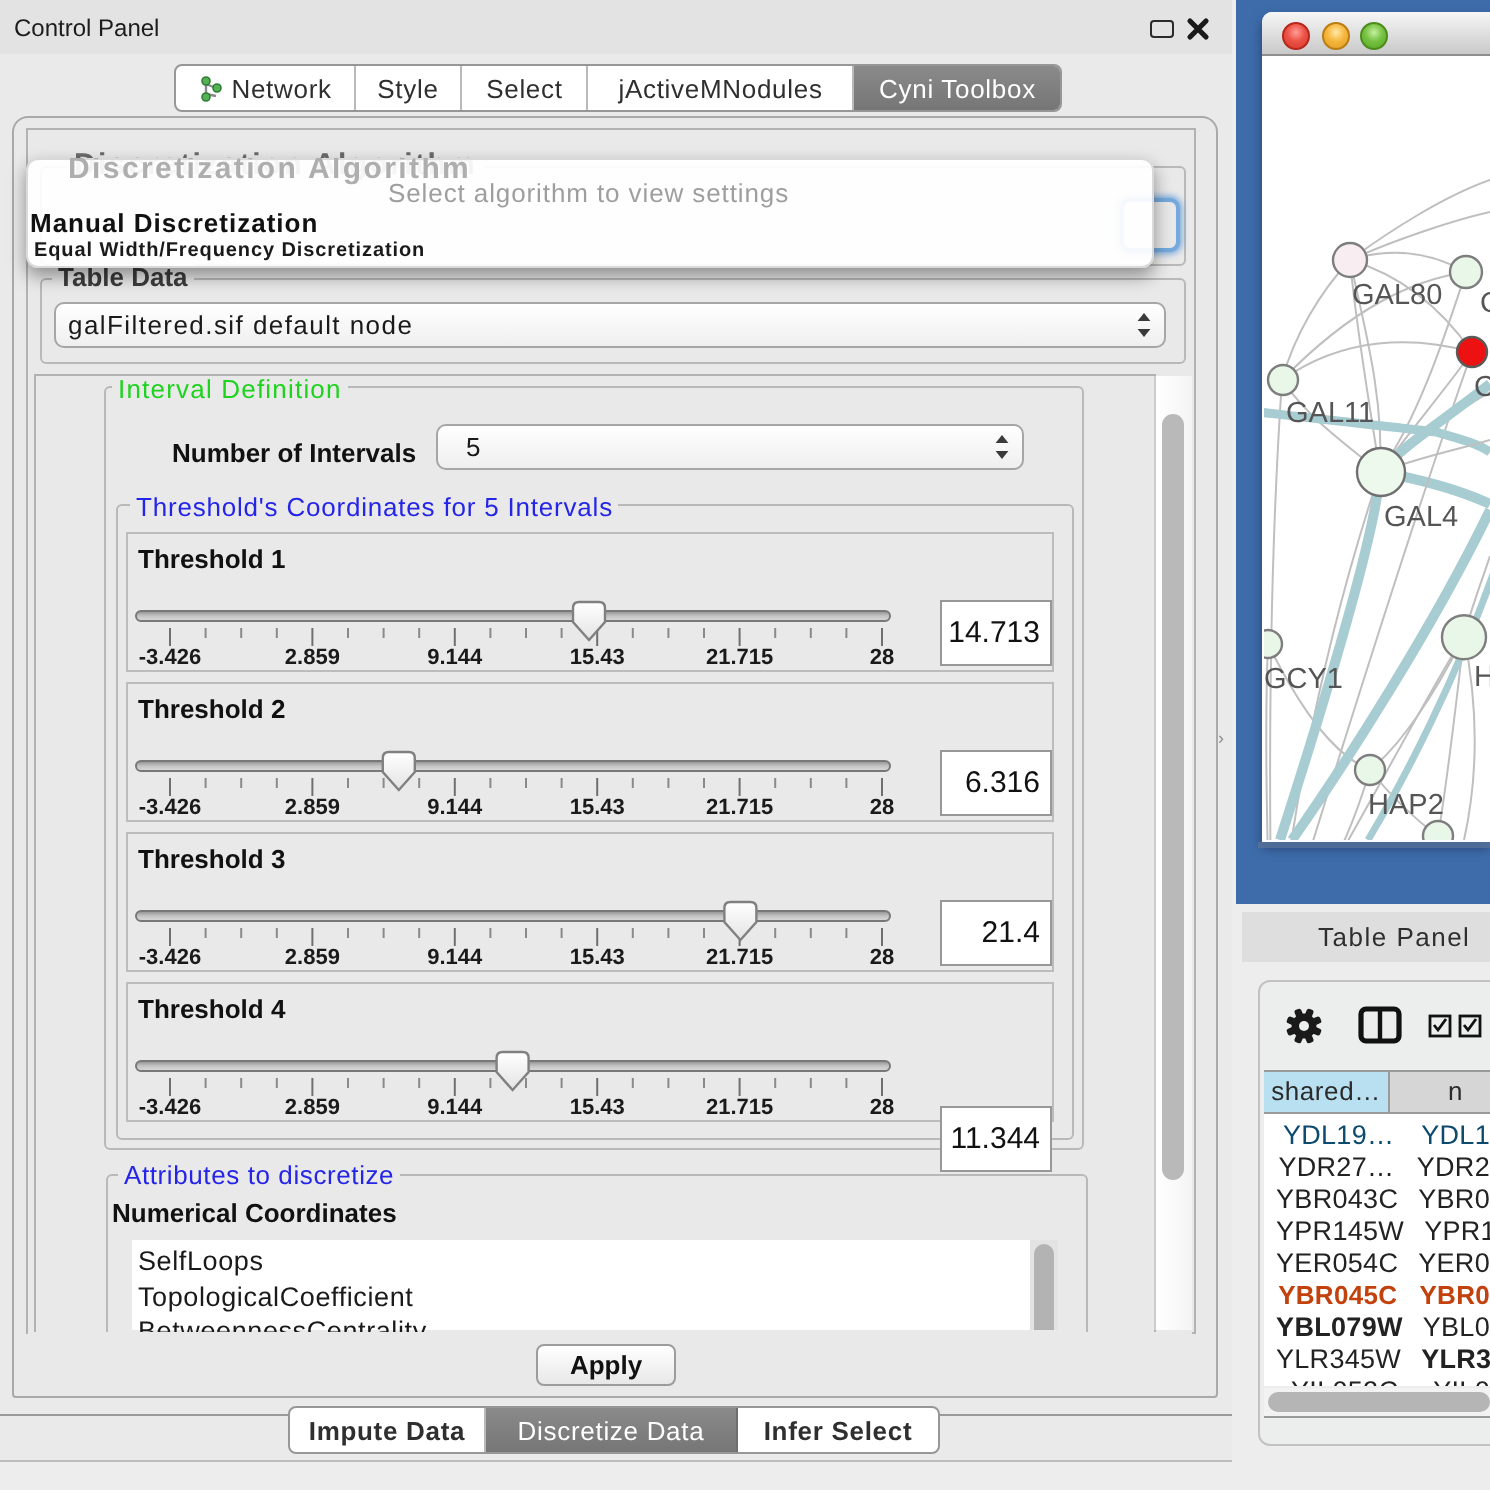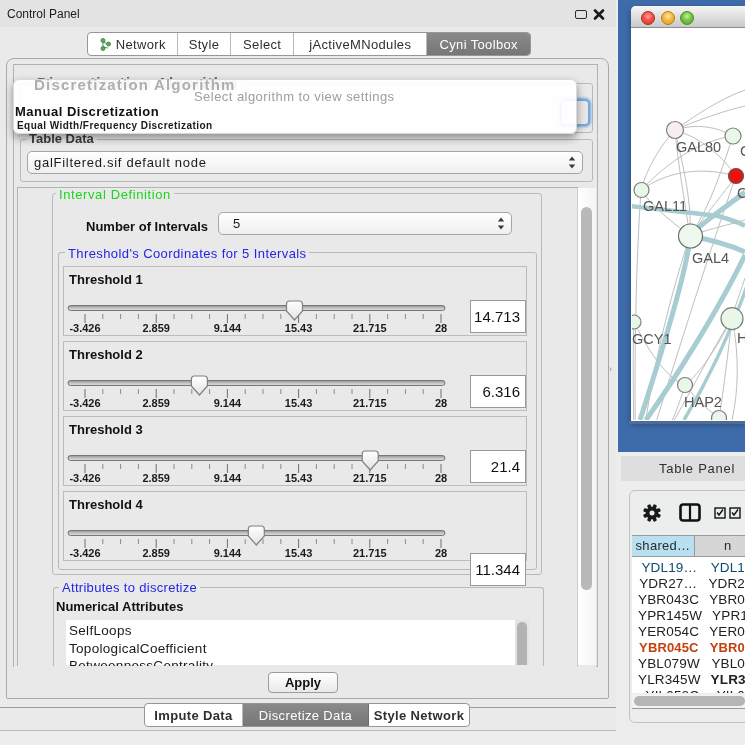--- a/index.html
+++ b/index.html
@@ -255,39 +255,39 @@
     <text x="164.4" y="66" font-size="11" font-weight="bold" fill="#1a1a1a" text-anchor="middle" font-family="Liberation Sans">9.144</text>
     <text x="235.6" y="66" font-size="11" font-weight="bold" fill="#1a1a1a" text-anchor="middle" font-family="Liberation Sans">15.43</text>
     <text x="306.8" y="66" font-size="11" font-weight="bold" fill="#1a1a1a" text-anchor="middle" font-family="Liberation Sans">21.715</text>
     <text x="378.0" y="66" font-size="11" font-weight="bold" fill="#1a1a1a" text-anchor="middle" font-family="Liberation Sans">28</text>
     <path d="M 185.3 45 L 185.3 38 Q 185.3 35 188.3 35 L 198.3 35 Q 201.3 35 201.3 38 L 201.3 45 L 193.3 54 Z" fill="url(#th491)" stroke="#808080" stroke-width="1.2"></path>
   </svg>
 <div class="vbox" style="left:470px;top:553px;">11.344</div>
 
 <div class="grp" style="left:53px;top:587px;width:489px;height:90px;border-bottom:none;"></div>
 <div class="grptitle" style="left:59px;top:581px;color:#2525e8;font-size:13px;letter-spacing:0.3px;">Attributes to discretize</div>
-<div class="abs" style="left:56px;top:599px;font-size:13px;font-weight:bold;color:#111;">Numerical Attributes</div>
+<div class="abs" style="left:56px;top:599px;font-size:13px;font-weight:bold;color:#111;">Numerical Coordinates</div>
 <div class="abs" style="left:66px;top:620px;width:449px;height:45px;background:#fff;font-size:13.5px;color:#1a1a1a;">
   <div style="padding:2px 0 0 3px;line-height:17.6px;letter-spacing:0.3px;">SelfLoops<br>TopologicalCoefficient<br>BetweennessCentrality</div>
 </div>
 <div class="abs" style="left:515px;top:620px;width:14px;height:45px;background:#e3e3e3;"></div>
 <div class="abs" style="left:517px;top:622px;width:10px;height:43px;background:#b3b3b3;border-radius:5px 5px 0 0;"></div>
 
 <div class="abs" style="left:577px;top:188px;width:18px;height:477px;background:linear-gradient(90deg,#ffffff,#f4f4f4);border-left:1px solid #cdcdcd;"></div>
 <div class="abs" style="left:581px;top:207px;width:11px;height:383px;background:#b9b9b9;border-radius:6px;"></div>
 
 <div class="abs" style="left:14px;top:666px;width:582px;height:31px;background:#e9e9e9;"></div>
 
 <div class="abs" style="left:268px;top:672px;width:68px;height:19px;border:1px solid #9c9c9c;border-radius:4px;background:linear-gradient(#ffffff,#e8e8e8);text-align:center;font-size:13px;font-weight:bold;color:#111;line-height:19px;">Apply</div>
 
 <div class="abs" style="left:0;top:707px;width:616px;height:1px;background:#9a9a9a;"></div>
 <div class="seg" style="left:144px;top:703px;width:324px;background:#fff;">
   <div class="s" style="width:97px;font-weight:bold;">Impute Data</div>
   <div class="s sel" style="width:125px;">Discretize Data</div>
-  <div class="s" style="width:100px;font-weight:bold;">Style Network</div>
+  <div class="s" style="width:100px;font-weight:bold;">Infer Select</div>
 </div>
 <div class="abs" style="left:0;top:730px;width:616px;height:1px;background:#bcbcbc;"></div>
 
 <div class="abs" style="left:13px;top:79px;width:564px;height:55px;background:rgba(255,255,255,0.93);border:1px solid #d9d9d9;border-radius:6px;box-shadow:0 4px 9px rgba(0,0,0,0.4);box-sizing:border-box;"></div>
 <div class="abs" style="left:13px;top:79px;width:564px;height:55px;overflow:hidden;border-radius:6px;">
   <div style="position:absolute;left:21px;top:-3px;font-size:15px;letter-spacing:1.2px;font-weight:bold;color:#aeaeae;">Discretization Algorithm</div>
   <div style="position:absolute;left:16px;top:54px;font-size:13px;font-weight:bold;color:#b5b5b5;">Table Data</div>
 </div>
 <div class="abs" style="left:194px;top:89px;font-size:13px;letter-spacing:0.45px;color:#9e9e9e;">Select algorithm to view settings</div>
 <div class="abs" style="left:15px;top:104px;font-size:13px;letter-spacing:0.5px;font-weight:bold;color:#111;">Manual Discretization</div>
@@ -407,21 +407,21 @@
     </div>
 <div style="display:flex;height:16px;font-size:13.5px;letter-spacing:0.15px;color:#222;">
       <div style="width:75px;text-align:center;text-indent:6px;line-height:16px;">YER054C</div>
       <div style="flex:1;padding-left:10px;line-height:16px;">YER0</div>
     </div>
 <div style="display:flex;height:16px;font-size:13px;letter-spacing:0.15px;color:#c2410c;font-weight:bold;">
       <div style="width:75px;text-align:center;text-indent:6px;line-height:16px;">YBR045C</div>
       <div style="flex:1;padding-left:10px;line-height:16px;">YBR0</div>
     </div>
 <div style="display:flex;height:16px;font-size:13.5px;letter-spacing:0.15px;color:#222;">
-      <div style="width:75px;text-align:left;text-indent:6px;line-height:16px;">YBL079W</div>
+      <div style="width:75px;text-align:right;text-indent:6px;line-height:16px;font-weight:bold;">YBL079W</div>
       <div style="flex:1;padding-left:10px;line-height:16px;">YBL0</div>
     </div>
 <div style="display:flex;height:16px;font-size:13.5px;letter-spacing:0.15px;color:#222;">
       <div style="width:75px;text-align:center;text-indent:6px;line-height:16px;">YLR345W</div>
       <div style="flex:1;padding-left:10px;line-height:16px;font-weight:bold;">YLR3</div>
     </div>
 <div style="display:flex;height:16px;font-size:13.5px;letter-spacing:0.15px;color:#222;">
       <div style="width:75px;text-align:center;text-indent:6px;line-height:16px;">YIL052C</div>
       <div style="flex:1;padding-left:10px;line-height:16px;">YIL0</div>
     </div>

